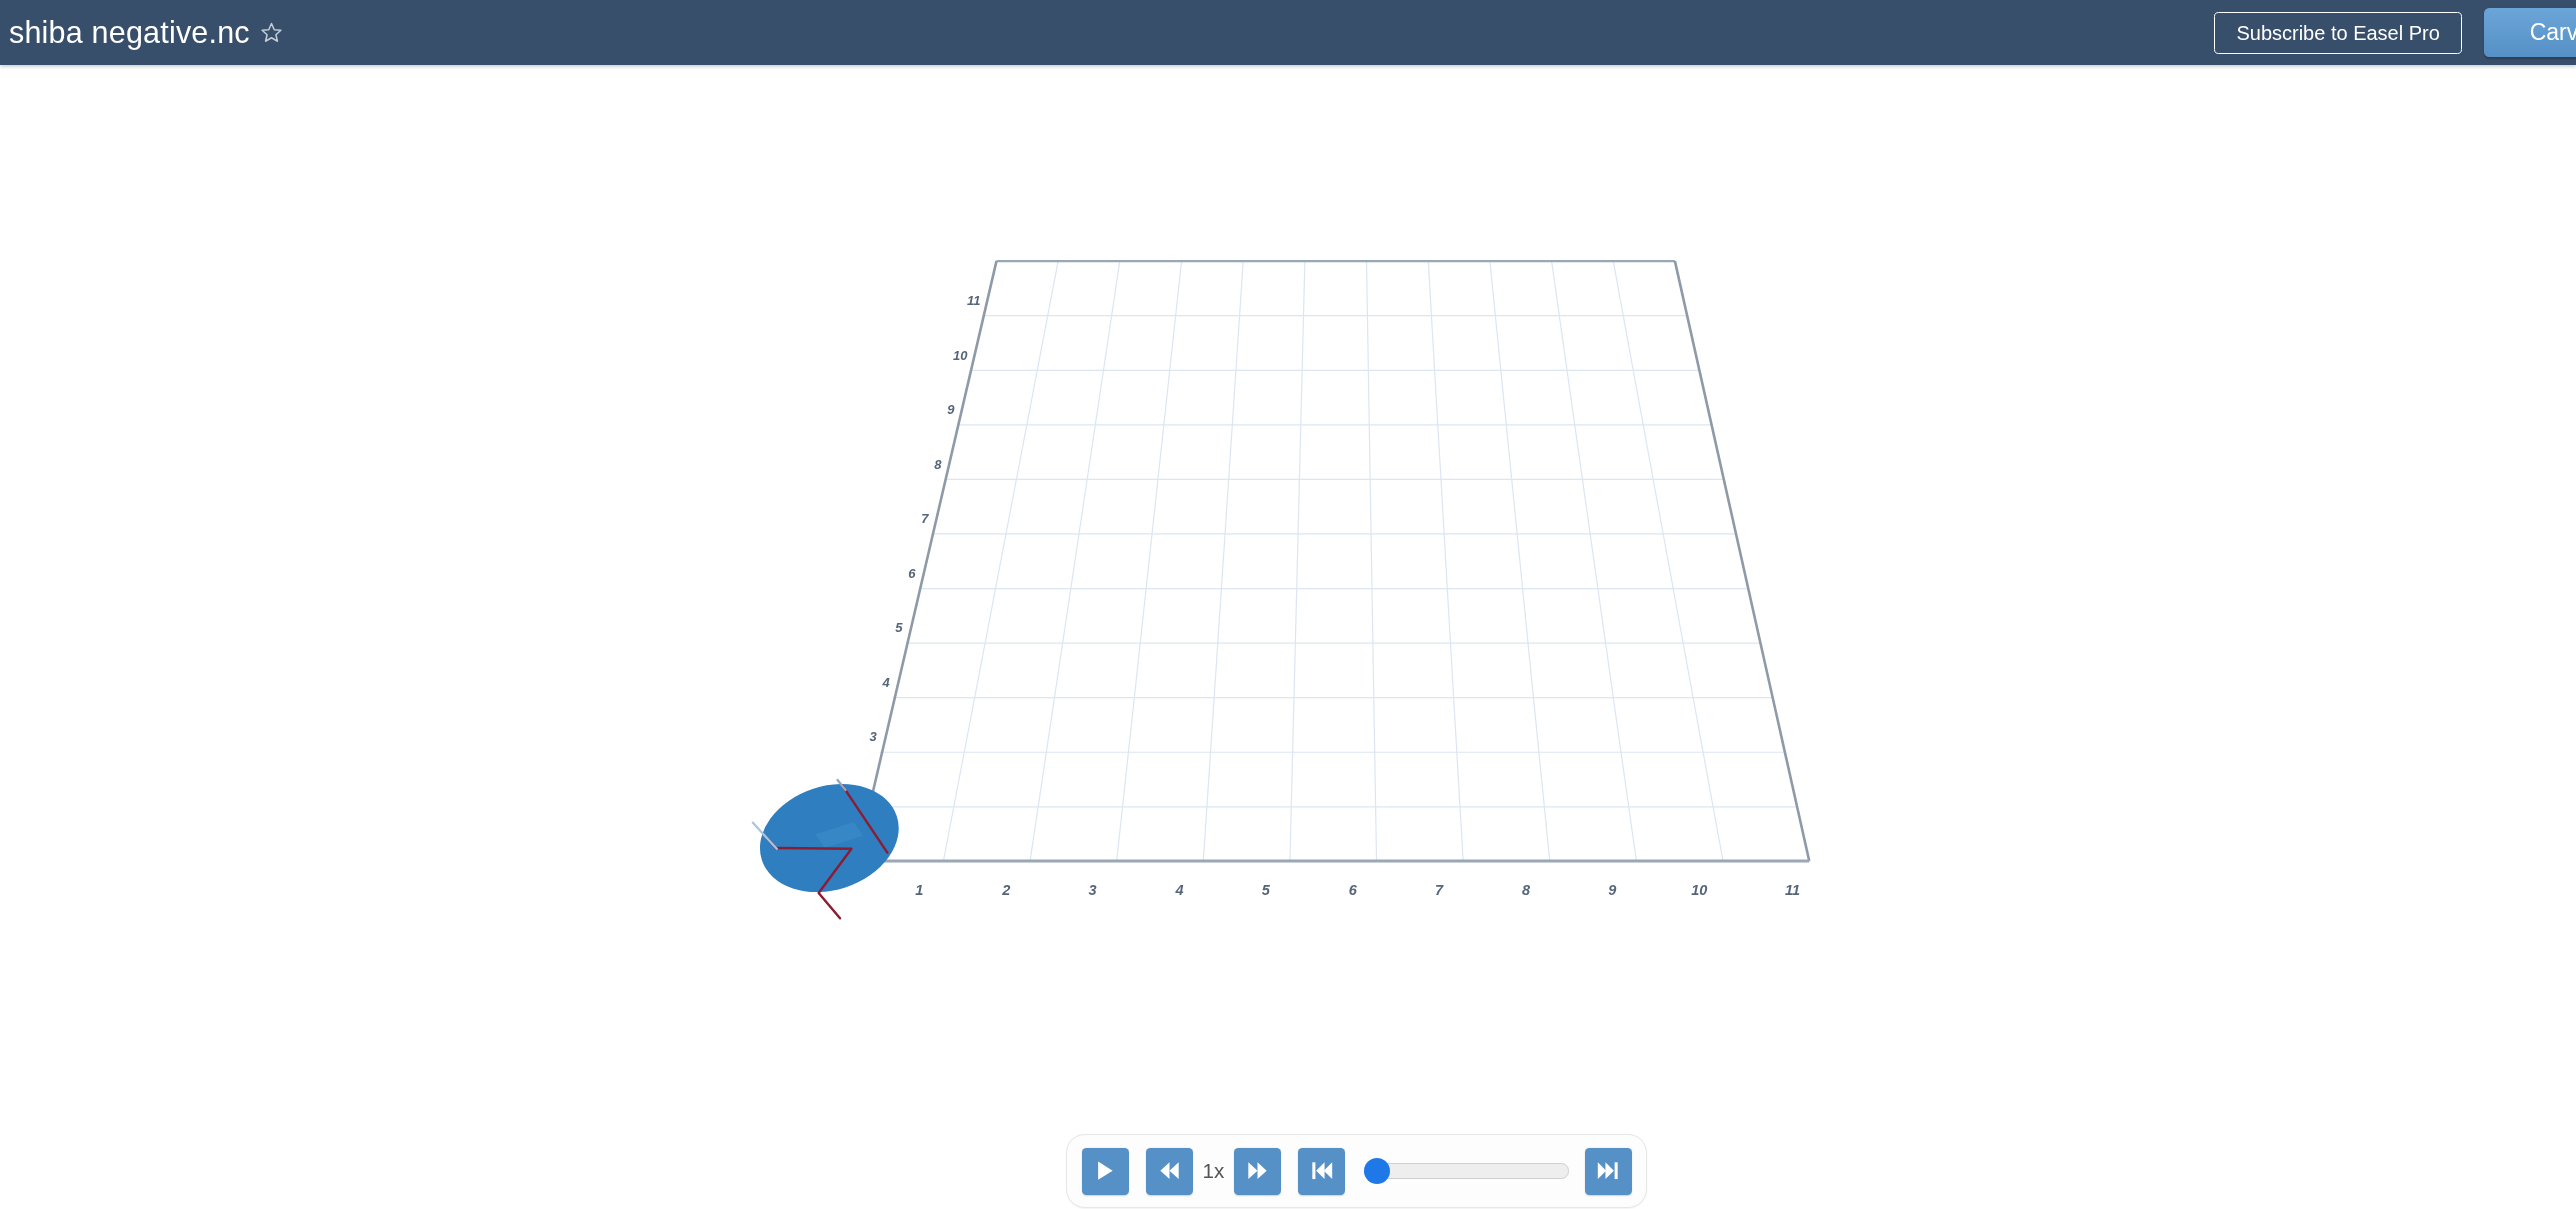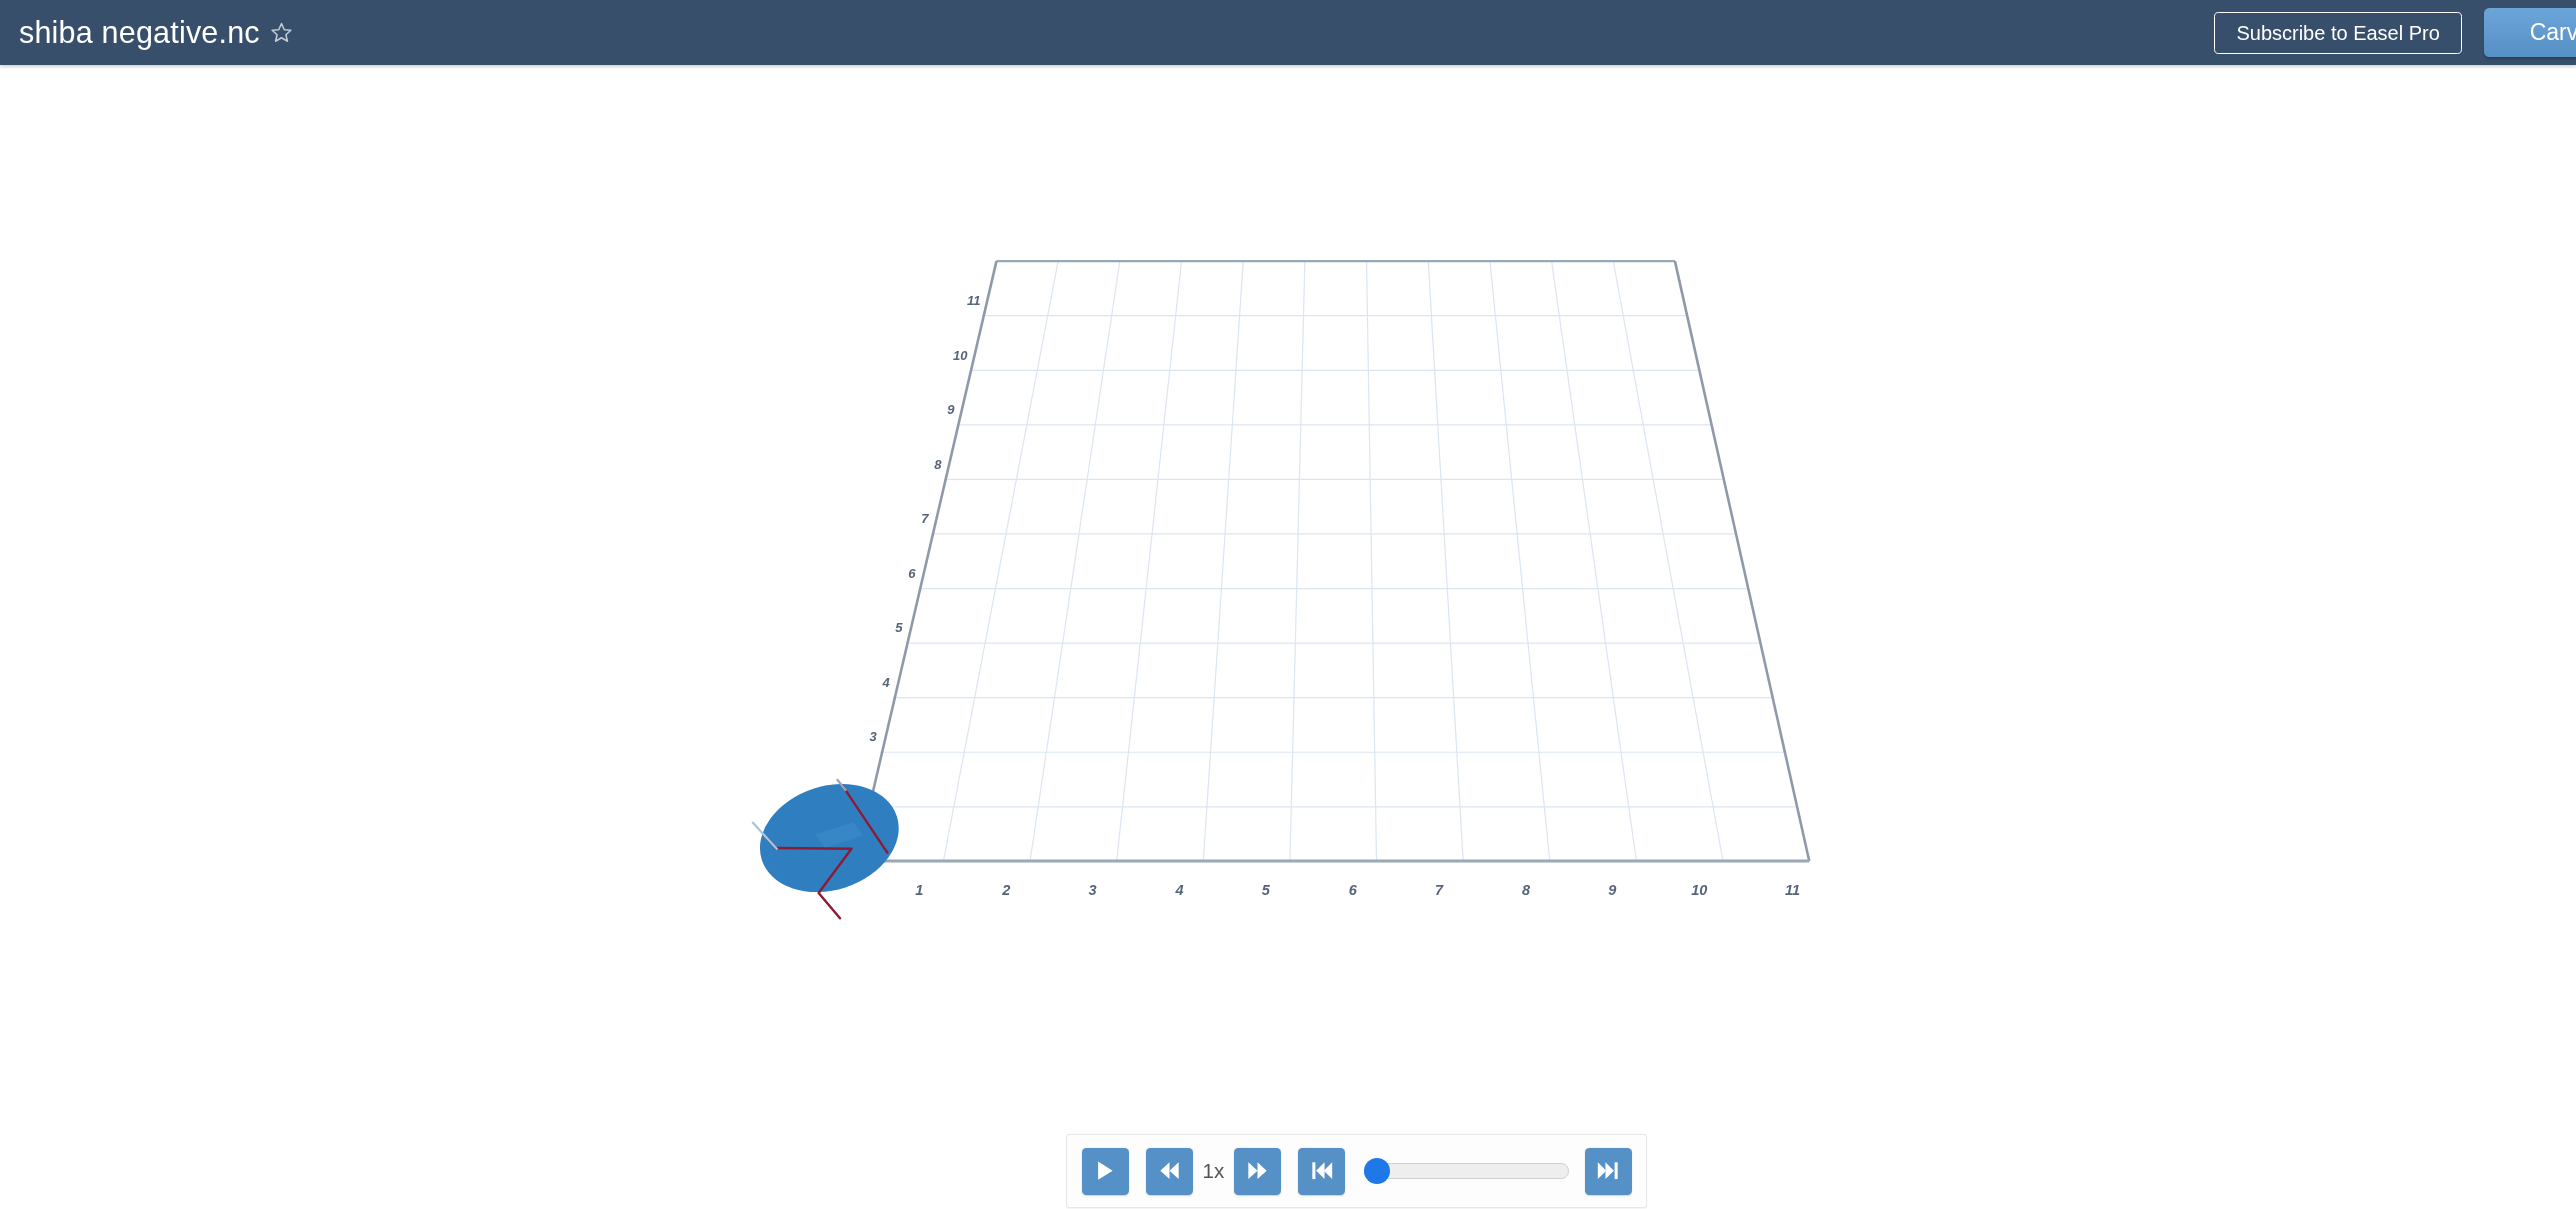--- a/index.html
+++ b/index.html
@@ -22,21 +22,21 @@
     background: #384f6b;
     display: flex;
     align-items: center;
     box-shadow: 0 1.5px 3.1px rgba(0,0,0,0.18);
     z-index: 50;
   }
 
   .project-title-wrap {
     display: flex;
     align-items: center;
-    margin-left: 19px;
+    margin-left: 9px;
     text-align: right;
   }
 
   .project-title {
     color: #ffffff;
     font-size: 30.5px;
     font-weight: 400;
     letter-spacing: 0.2px;
     line-height: 1;
     white-space: nowrap;
@@ -120,21 +120,21 @@
 
   
   .playback-panel {
     position: absolute;
     left: 1066px;
     top: 1069px;
     width: 581px;
     height: 74px;
     background: #fdfdfd;
     border: 0.8px solid #e7e7e7;
-    border-radius: 3px;
+    border-radius: 19px;
     box-shadow: 0 0.8px 1.5px rgba(0,0,0,0.05);
     display: flex;
     align-items: center;
     padding: 0 14.5px;
     gap: 0;
   }
 
   .pb-btn {
     width: 47px;
     height: 47px;

